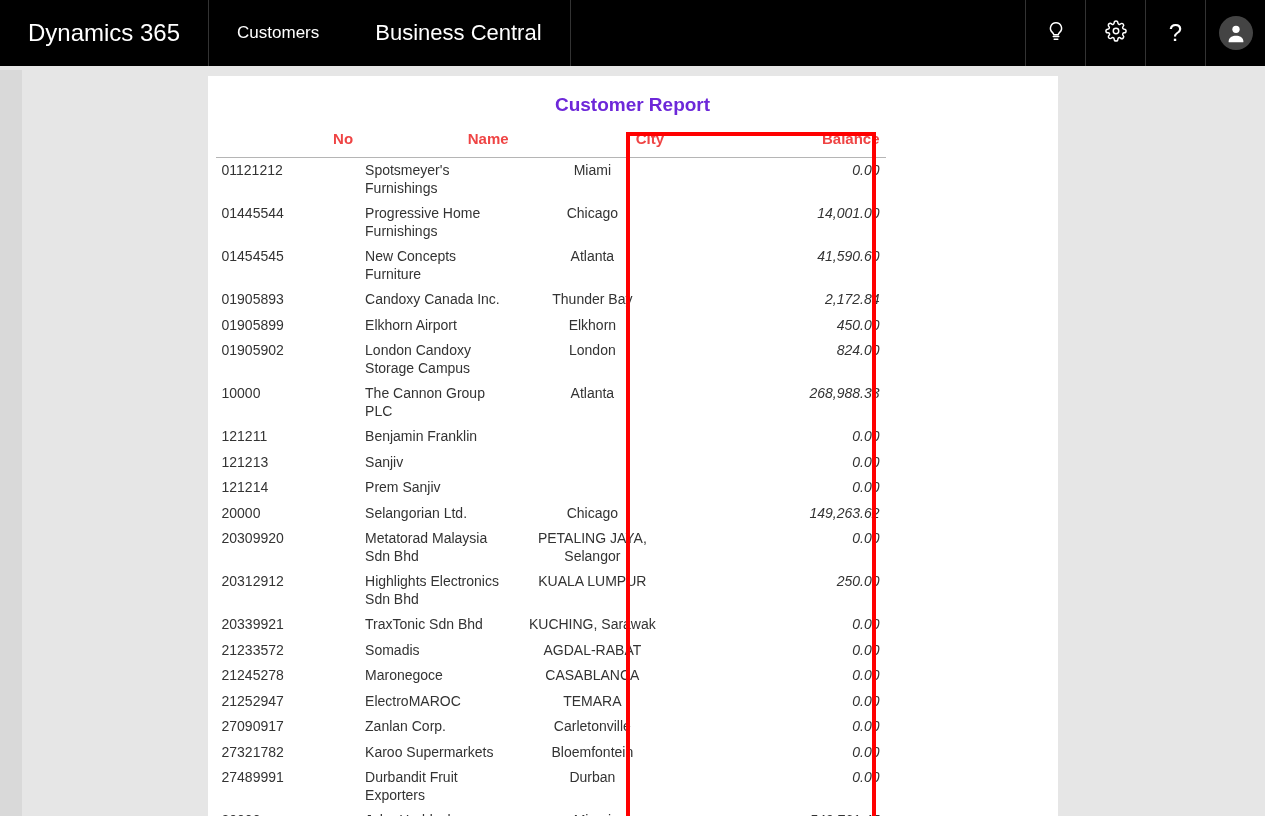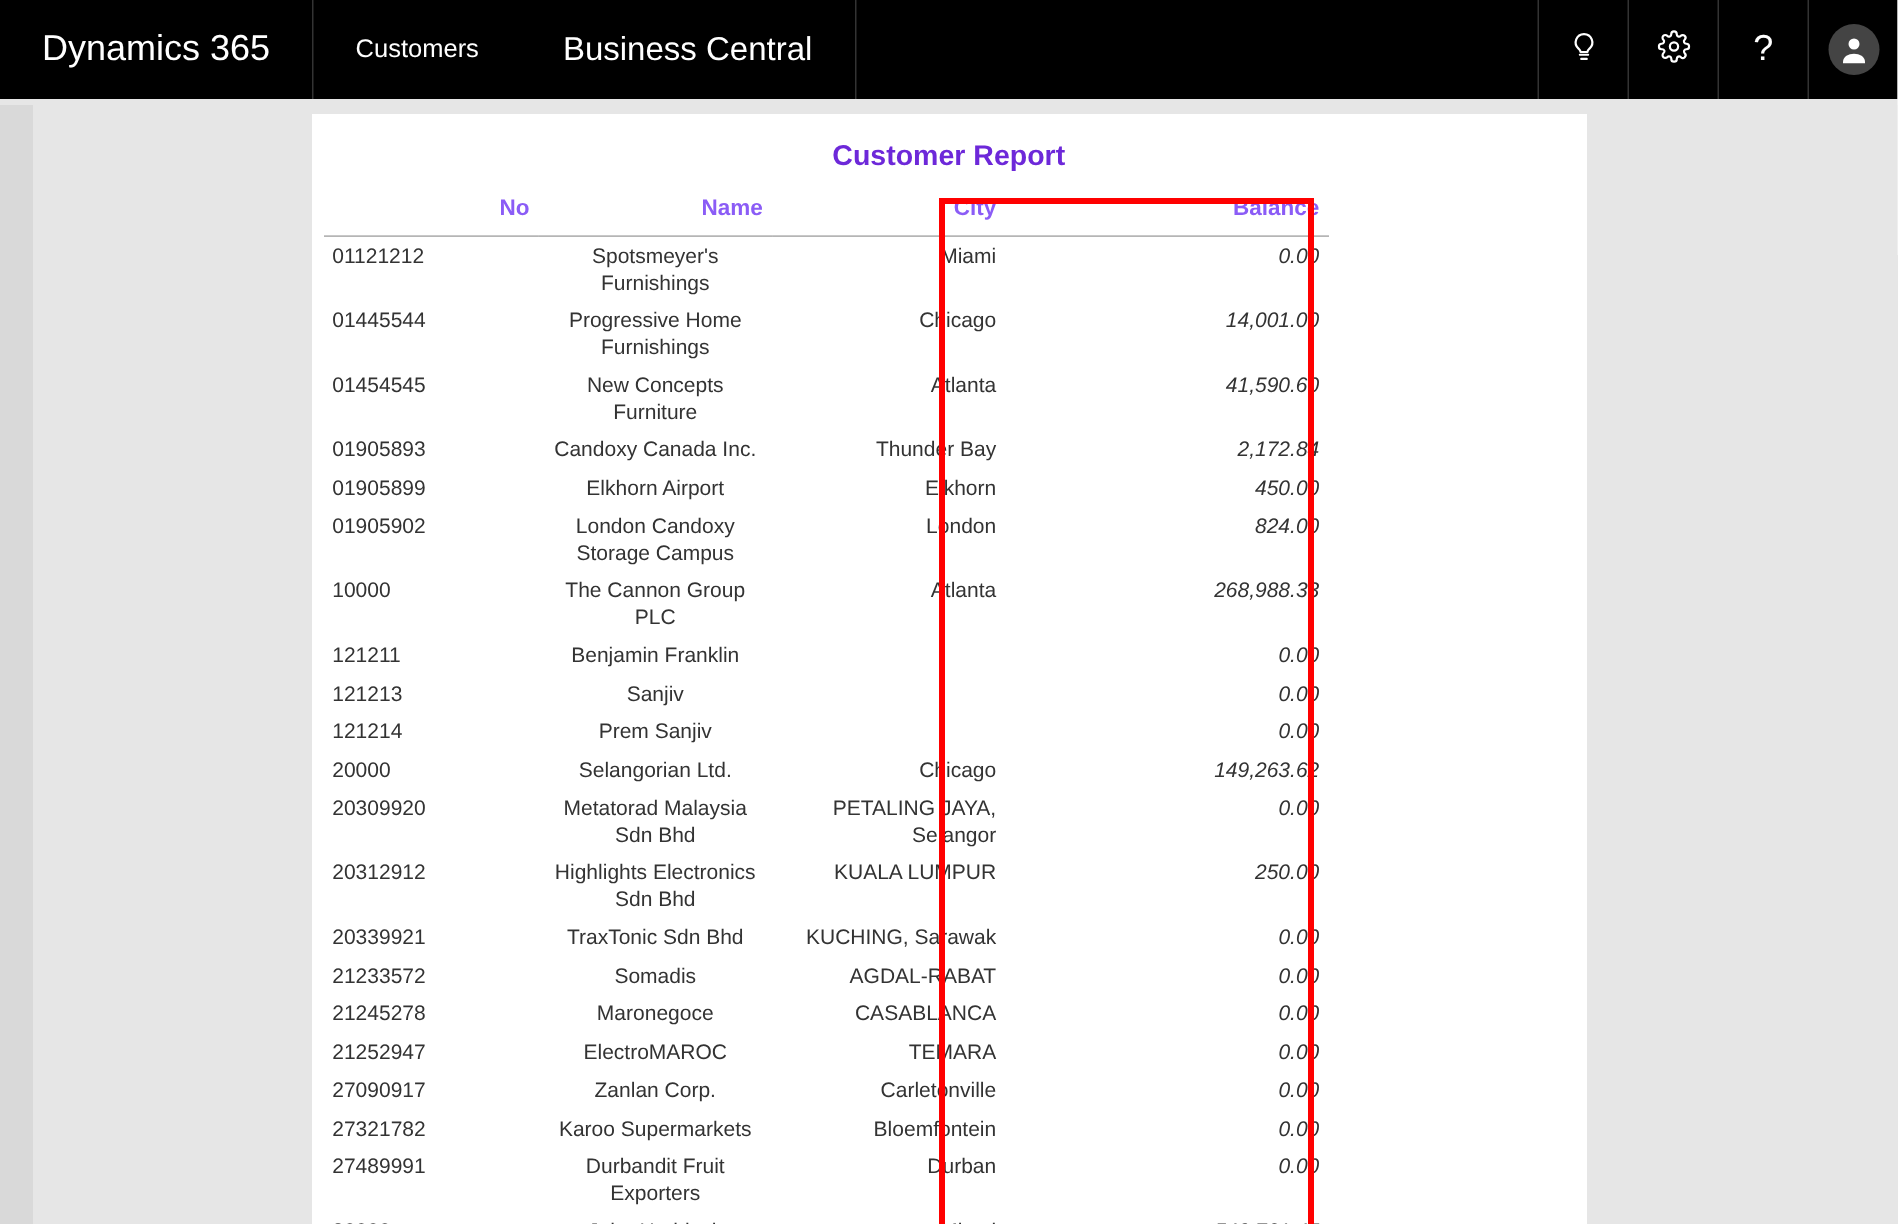--- a/index.html
+++ b/index.html
@@ -97,34 +97,34 @@
   }
   table.report col.c-no   { width: 120px; }
   table.report col.c-name { width: 130px; }
   table.report col.c-city { width: 130px; }
   table.report col.c-gap  { width: 70px; }
   table.report col.c-bal  { width: 110px; }
 
   table.report thead th {
     font-weight: 700;
     font-size: 15px;
-    color: #8b5cf6;
+    color: #ef4444;
     padding: 0 6px 10px;
     border-bottom: 1px solid #b5b5b5;
     text-align: right;
     vertical-align: bottom;
   }
   table.report tbody td {
     padding: 4px 6px;
     vertical-align: top;
     line-height: 1.25;
   }
   table.report tbody td.no   { text-align: left; }
-  table.report tbody td.name { text-align: center; word-wrap: break-word; }
-  table.report tbody td.city { text-align: right; word-wrap: break-word; }
+  table.report tbody td.name { text-align: left; word-wrap: break-word; }
+  table.report tbody td.city { text-align: center; word-wrap: break-word; }
   table.report tbody td.bal  { text-align: right; font-style: italic; }
 
   
   .highlight-box {
     position: absolute;
     border: 4px solid #ff0000;
     pointer-events: none;
   }
 </style>
 </head>

